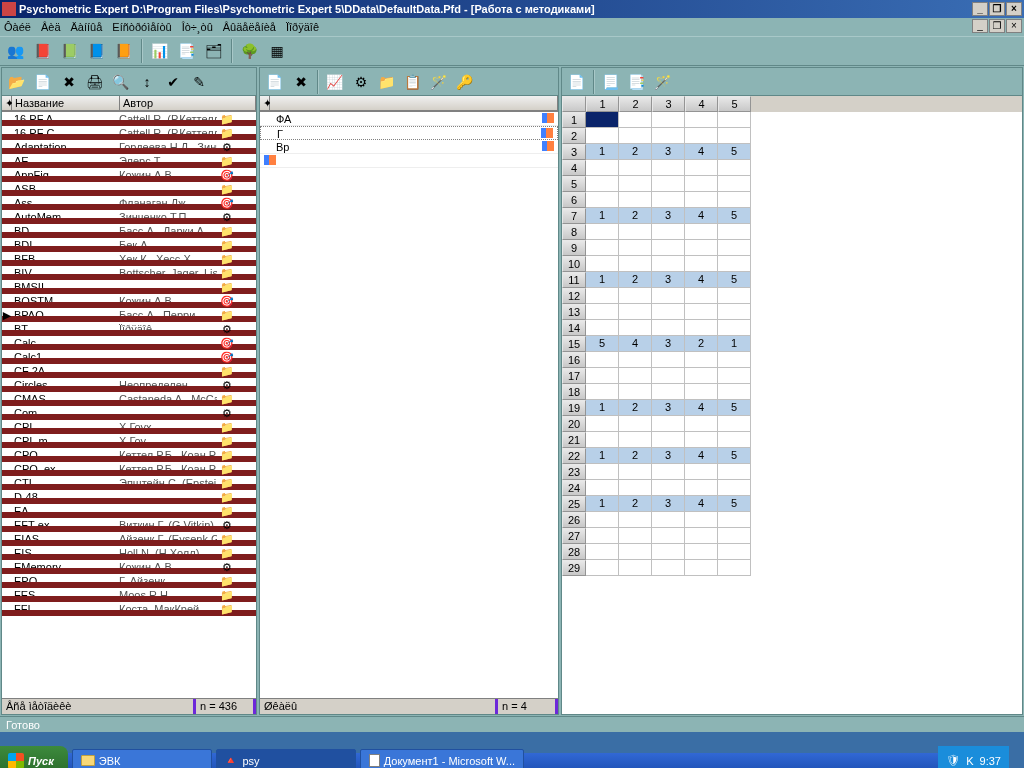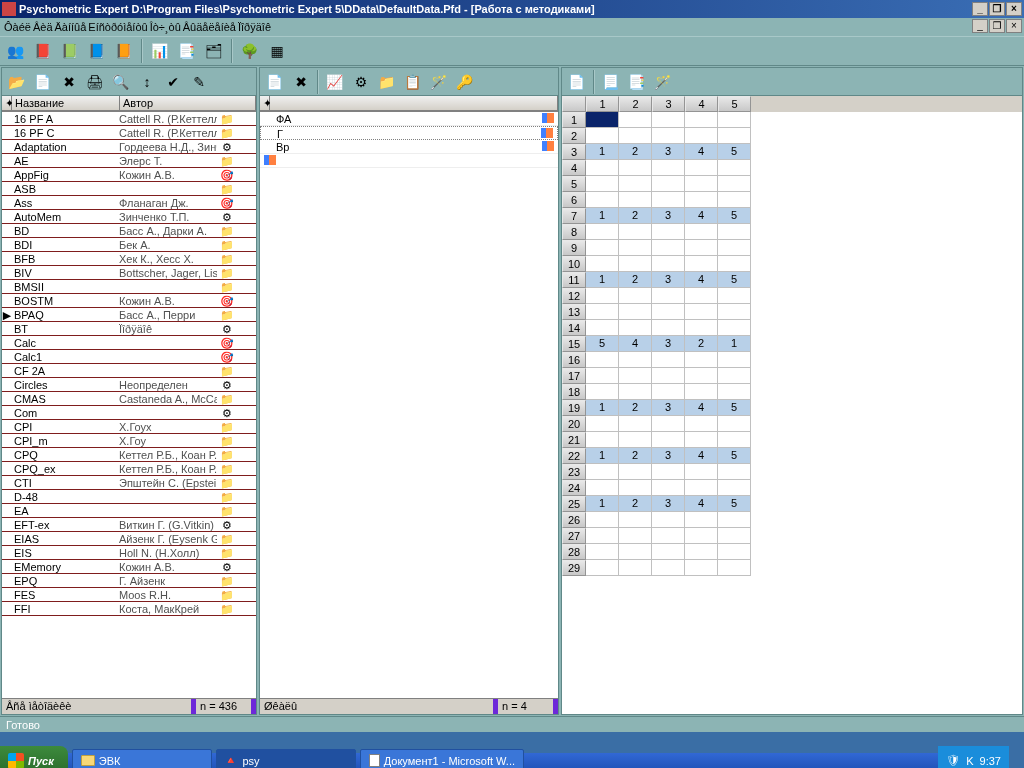--- a/index.html
+++ b/index.html
@@ -2,46 +2,46 @@
 <html><head>
 <meta charset="utf-8">
 <style>
 * { box-sizing: border-box; margin: 0; padding: 0; font-family: Tahoma, sans-serif; font-size: 11px; }
 body { background: #3a6ea5; width: 1024px; height: 768px; overflow: hidden; }
 .titlebar { background: linear-gradient(to right, #0a246a, #3a6eb5); color: #fff; height: 18px; display: flex; align-items: center; padding: 0 2px; font-weight: bold; }
 .titlebar .icon { width: 14px; height: 14px; background: #c44; margin-right: 3px; display: inline-block; }
 .titlebar-text { flex: 1; white-space: nowrap; overflow: hidden; }
 .winbtns { display: flex; gap: 1px; }
 .winbtn { width: 16px; height: 14px; background: #d4d0c8; border: 1px solid #808080; text-align: center; line-height: 12px; color: #000; font-size: 10px; cursor: pointer; }
-.menubar { background: #8cb4b4; height: 18px; display: flex; align-items: center; padding: 0 4px; gap: 2px; color: #000; position: relative; }
+.menubar { background: #8cb4b4; height: 18px; display: flex; align-items: center; padding: 0 4px; gap: 10px; color: #000; position: relative; }
 .menubar span { cursor: pointer; }
 .menubar .winbtns { position: absolute; right: 2px; top: 1px; }
 .toolbar1, .toolbar2 { background: #8cb4b4; height: 30px; border-top: 1px solid #a8c8c8; border-bottom: 1px solid #608888; display: flex; align-items: center; padding: 0 4px; gap: 3px; }
 .tbtn { width: 24px; height: 24px; border: 1px solid transparent; display: flex; align-items: center; justify-content: center; cursor: pointer; font-size: 14px; }
 .sep { width: 2px; height: 24px; border-left: 1px solid #608888; border-right: 1px solid #a8c8c8; margin: 0 2px; }
 .workspace { display: flex; height: 650px; background: #8cb4b4; }
 .panel { display: flex; flex-direction: column; border: 1px solid #608888; margin: 1px; }
 .panel-left { width: 256px; }
 .panel-mid { width: 300px; }
 .panel-right { flex: 1; }
 .ptoolbar { height: 28px; background: #8cb4b4; border-bottom: 1px solid #608888; display: flex; align-items: center; padding: 0 3px; gap: 2px; }
 .colhdr { height: 16px; background: #d4d0c8; border-bottom: 1px solid #808080; display: flex; }
 .colhdr div { border-right: 1px solid #808080; border-bottom: 1px solid #808080; padding: 1px 3px; background: linear-gradient(#f0f0f0, #d4d0c8); }
 .listbody { flex: 1; background: #fff; overflow-y: auto; overflow-x: hidden; }
-.lrow { display: flex; height: 14px; line-height: 14px; border-bottom: 1px solid #7f1d1d; }
+.lrow { display: flex; height: 14px; line-height: 14px; border-bottom: 6px solid #7f1d1d; }
 .lrow .c1 { width: 10px; text-align: center; color: #000; }
 .lrow .c2 { width: 105px; padding-left: 2px; overflow: hidden; white-space: nowrap; }
 .lrow .c3 { width: 100px; padding-left: 2px; overflow: hidden; white-space: nowrap; color: #505050; }
 .lrow .c4 { width: 20px; text-align: center; }
 .mrow { display: flex; height: 14px; line-height: 14px; border-bottom: 1px solid #eee; }
 .mrow .m1 { flex: 1; padding-left: 16px; }
 .mrow .m2 { width: 20px; text-align: center; }
 .mrow.sel { background: #fff; border: 1px dotted #808080; }
 .statusrow { height: 16px; background: #d4d0c8; border-top: 1px solid #808080; display: flex; font-size: 10px; }
-.statusrow div { padding: 1px 4px; border-right: 5px solid #6d28d9; }
+.statusrow div { padding: 1px 4px; border-right: 3px solid #6d28d9; }
 .grid-hdr { display: flex; background: #d4d0c8; height: 16px; }
 .grid-hdr div { width: 33px; border: 1px outset #e8e8e8; text-align: center; line-height: 14px; background: linear-gradient(#e8e8e8, #c8c8c8); }
 .grid-hdr div:first-child { width: 24px; }
 .gridbody { flex: 1; background: #fff; overflow: auto; }
 .grow { display: flex; height: 16px; }
 .grow div { width: 33px; border-right: 1px solid #c0c0c0; border-bottom: 1px solid #c0c0c0; text-align: center; line-height: 15px; }
 .grow div:first-child { width: 24px; background: linear-gradient(#e8e8e8, #c8c8c8); border: 1px outset #e8e8e8; }
 .grow.filled div:not(:first-child) { background: #b8d0e8; }
 .grow .selcell { background: #0a246a !important; }
 .bottomstatus { height: 16px; background: #8cb4b4; color: #fff; padding: 1px 6px; line-height: 14px; border-top: 1px solid #608888; }

